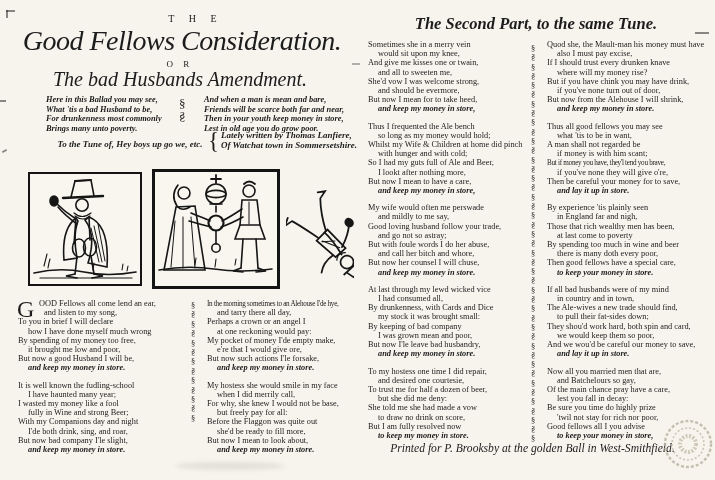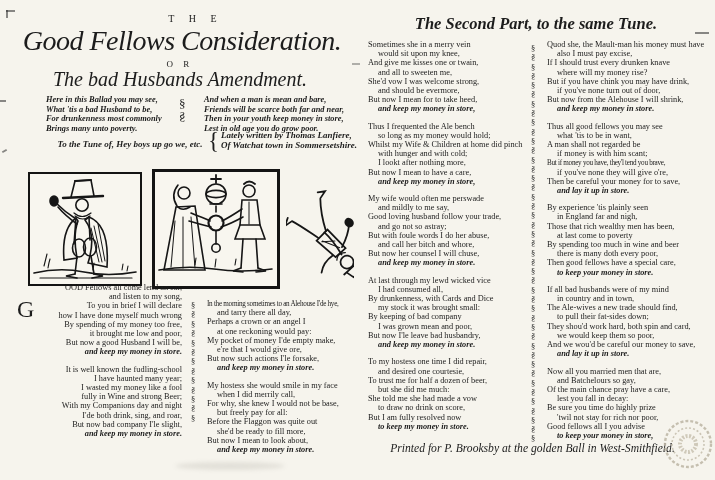--- a/index.html
+++ b/index.html
@@ -32,21 +32,21 @@
   .cutC { top:172px; left:286px; width:68px; height:114px; }
   .cut svg, .cutC svg { display:block; width:100%; height:100%; }
 
   
   .vcol { font-size:8.3px; line-height:9.2px; white-space:nowrap; }
   .stanza { margin-bottom:8px; }
   .line { white-space:nowrap; }
   .ind { margin-left:10px; }
   .refrain { font-style:italic; font-weight:bold; }
   .cond { font-size:7.7px; letter-spacing:-0.3px; transform:scaleX(.93); transform-origin:0 50%; }
-  .p1c1 { top:283px; left:18px; width:164px;text-align:right; }
+  .p1c1 { top:299px; left:18px; width:164px; }
   .p1c2 { top:299px; left:207px; width:148px; }
   .p2c1 { top:40px; left:368px; width:157px; }
   .p2c2 { top:40px; left:547px; width:168px; }
 
   .dropcap { top:297px; left:17px; font-size:24px; line-height:24px; }
   [data-name="part1-col1"] .stanza:first-child .line:nth-child(1){ margin-left:21px; }
   [data-name="part1-col1"] .stanza:first-child .line:nth-child(2){ margin-left:26px; }
 
   
   .orn { color:#262626; text-align:center; }
@@ -240,20 +240,21 @@
       <div class="line" data-name="verse-line">She'd vow I was welcome strong,</div>
       <div class="line ind" data-name="verse-line">and should be evermore,</div>
       <div class="line" data-name="verse-line">But now I mean for to take heed,</div>
       <div class="line ind refrain ind" data-name="verse-line">and keep my money in store,</div>
     </div>
     <div class="stanza" data-name="stanza">
       <div class="line" data-name="verse-line">Thus I frequented the Ale bench</div>
       <div class="line ind" data-name="verse-line">so long as my money would hold;</div>
       <div class="line" data-name="verse-line">Whilst my Wife &amp; Children at home did pinch</div>
       <div class="line ind" data-name="verse-line">with hunger and with cold;</div>
+      <div class="line" data-name="verse-line">So I had my guts full of Ale and Beer,</div>
       <div class="line ind" data-name="verse-line">I lookt after nothing more,</div>
       <div class="line" data-name="verse-line">But now I mean to have a care,</div>
       <div class="line ind refrain ind" data-name="verse-line">and keep my money in store,</div>
     </div>
     <div class="stanza" data-name="stanza">
       <div class="line" data-name="verse-line">My wife would often me perswade</div>
       <div class="line ind" data-name="verse-line">and mildly to me say,</div>
       <div class="line" data-name="verse-line">Good loving husband follow your trade,</div>
       <div class="line ind" data-name="verse-line">and go not so astray;</div>
       <div class="line" data-name="verse-line">But with foule words I do her abuse,</div>
@@ -268,21 +269,21 @@
       <div class="line ind" data-name="verse-line">my stock it was brought small:</div>
       <div class="line" data-name="verse-line">By keeping of bad company</div>
       <div class="line ind" data-name="verse-line">I was grown mean and poor,</div>
       <div class="line" data-name="verse-line">But now I'le leave bad husbandry,</div>
       <div class="line ind refrain ind" data-name="verse-line">and keep my money in store.</div>
     </div>
     <div class="stanza" data-name="stanza">
       <div class="line" data-name="verse-line">To my hostess one time I did repair,</div>
       <div class="line ind" data-name="verse-line">and desired one courtesie,</div>
       <div class="line" data-name="verse-line">To trust me for half a dozen of beer,</div>
-      <div class="line ind" data-name="verse-line">but she did me much:</div>
+      <div class="line ind" data-name="verse-line">but she did me deny:</div>
       <div class="line" data-name="verse-line">She told me she had made a vow</div>
       <div class="line ind" data-name="verse-line">to draw no drink on score,</div>
       <div class="line" data-name="verse-line">But I am fully resolved now</div>
       <div class="line ind refrain ind" data-name="verse-line">to keep my money in store.</div>
     </div>
   </div>
 <div class="abs orn orn-p2" data-name="part2-column-divider-ornament">
     <span data-name="printer-ornament-icon">§</span>
     <span data-name="printer-ornament-icon">§</span>
     <span data-name="printer-ornament-icon">§</span>

